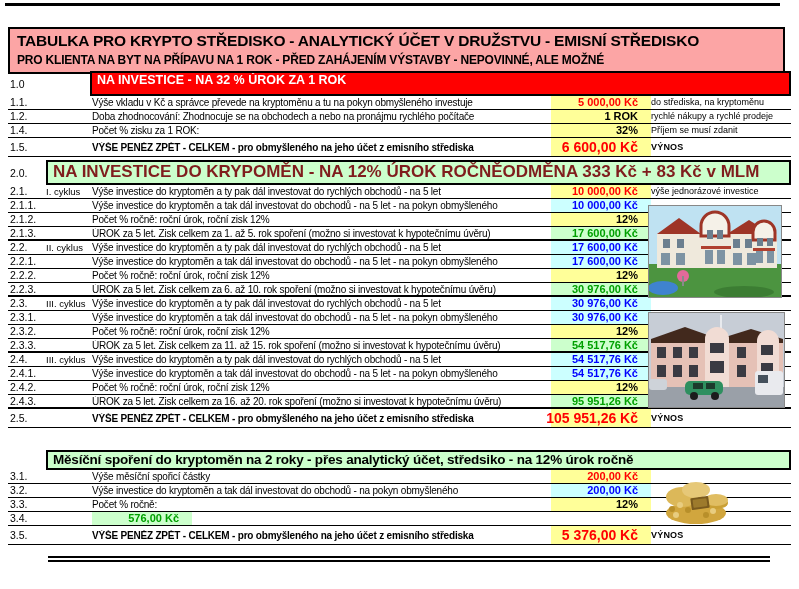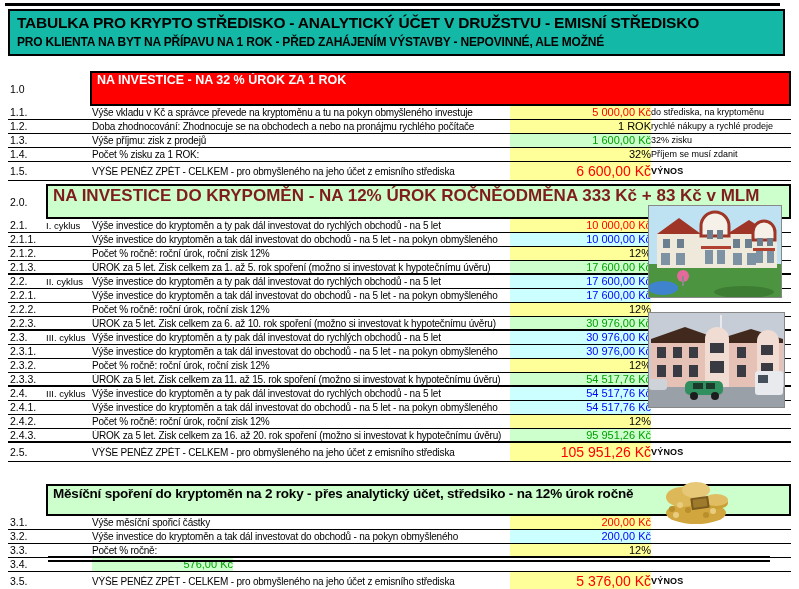--- a/index.html
+++ b/index.html
@@ -1,49 +1,49 @@
 <!DOCTYPE html>
 <html><head>
 <meta charset="utf-8">
 <style>
   *{box-sizing:border-box;margin:0;padding:0}
   html,body{background:#fff}
   .page{position:relative;width:799px;height:589px;background:#fff;overflow:hidden;
         font-family:"Liberation Sans",sans-serif;color:#000}
   .topline{position:absolute;left:5px;top:3px;width:775px;height:3px;background:#000}
-  .titlebox{position:absolute;left:8px;top:9px;width:777px;height:47px;background:#14b8a6;
+  .titlebox{position:absolute;left:8px;top:27px;width:777px;height:47px;background:#fca5a5;
             border:2px solid #000;padding:3px 7px;overflow:hidden}
   .t1{font-weight:bold;font-size:15.5px;white-space:nowrap;letter-spacing:-.2px}
   .t2{font-weight:bold;font-size:12px;white-space:nowrap;margin-top:3px;letter-spacing:-.2px}
 
   .table{position:absolute;left:8px;top:71px;width:783px}
   .row{display:flex;align-items:center;height:14px;border-bottom:1px solid #000;
        font-size:10px;line-height:11px;white-space:nowrap}
   .row.tall{height:19px}
   .row.sep2{border-bottom-width:2px}
   .cid{width:38px;flex:none;padding-left:2px;font-size:10.5px}
   .ccycle{width:46px;flex:none;font-size:9.5px}
   .cdesc{flex:1;font-size:10px;letter-spacing:-.2px;overflow:hidden}
-  .tall .cdesc{font-weight:normal}
-  .cval{width:141px;flex:none;height:100%;display:flex;align-items:center;justify-content:flex-end;
-        padding:0 0;font-weight:normal;font-size:11px}
+  .tall .cdesc{font-weight:bold}
+  .cval{width:100px;flex:none;height:100%;display:flex;align-items:center;justify-content:flex-end;
+        padding:0 13px;font-weight:bold;font-size:11px}
   .tall .cval{font-size:14px}
   .cnote{width:140px;flex:none;font-size:9px;overflow:hidden}
   .bold-note{font-weight:bold;letter-spacing:.2px}
   .bg-y{background:#ffff99}.bg-g{background:#ccffcc}.bg-c{background:#ccffff}
   .tx-r{color:#ff0000}.tx-b{color:#0000ff}.tx-g{color:#00a000}
 
-  .band{display:flex;align-items:stretch;height:35px}
+  .band{display:flex;align-items:stretch;height:25px}
   .band .cid{display:flex;align-items:center}
   .wid82{width:82px !important}
   .bandbox{flex:1;display:flex;border:2px solid #000;font-weight:bold;overflow:hidden;white-space:nowrap}
   .band1 .bandbox{background:#ff0000;color:#fff;font-size:12.5px}
   .band2 .bandbox{background:#ccffcc;color:#7f1d1d;font-size:17px}
   .band2{margin-top:3px}
-  .band3{margin-top:22px;height:32px}
+  .band3{margin-top:22px;height:20px}
   .band3 .bandbox{background:#ccffcc;color:#000;font-size:13.5px;letter-spacing:-.2px}
   .band-left{padding-left:5px}
   .band-right{margin-left:auto;padding-right:48px}
 
   .photo{position:absolute;border:1px solid #888;overflow:hidden}
   #photo1{left:648px;top:205px;width:134px;height:93px}
   #photo2{left:648px;top:312px;width:137px;height:96px}
   #gold{left:658px;top:477px;width:76px;height:50px;border:none}
   .dblline{position:absolute;left:48px;top:556px;width:722px;height:6px;
            border-top:2px solid #000;border-bottom:2px solid #000}
@@ -74,27 +74,20 @@
         <span class="cdesc">Výše vkladu v Kč a správce převede na kryptoměnu a tu na pokyn obmyšleného investuje</span>
         <span class="cval bg-y tx-r">5 000,00 Kč</span>
         <span class="cnote">do střediska, na kryptoměnu</span>
       </div>
     <div class="row">
         <span class="cid">1.2.</span>
         <span class="ccycle"></span>
         <span class="cdesc">Doba zhodnocování: Zhodnocuje se na obchodech a nebo na pronájmu rychlého počítače</span>
         <span class="cval bg-y">1 ROK</span>
         <span class="cnote">rychlé nákupy a rychlé prodeje</span>
-      </div>
-    <div class="row">
-        <span class="cid">1.3.</span>
-        <span class="ccycle"></span>
-        <span class="cdesc">Výše příjmu: zisk z prodejů</span>
-        <span class="cval bg-g tx-g">1 600,00 Kč</span>
-        <span class="cnote">32% zisku</span>
       </div>
     <div class="row">
         <span class="cid">1.4.</span>
         <span class="ccycle"></span>
         <span class="cdesc">Počet % zisku za 1 ROK:</span>
         <span class="cval bg-y">32%</span>
         <span class="cnote">Příjem se musí zdanit</span>
       </div>
     <div class="row tall">
         <span class="cid">1.5.</span>

